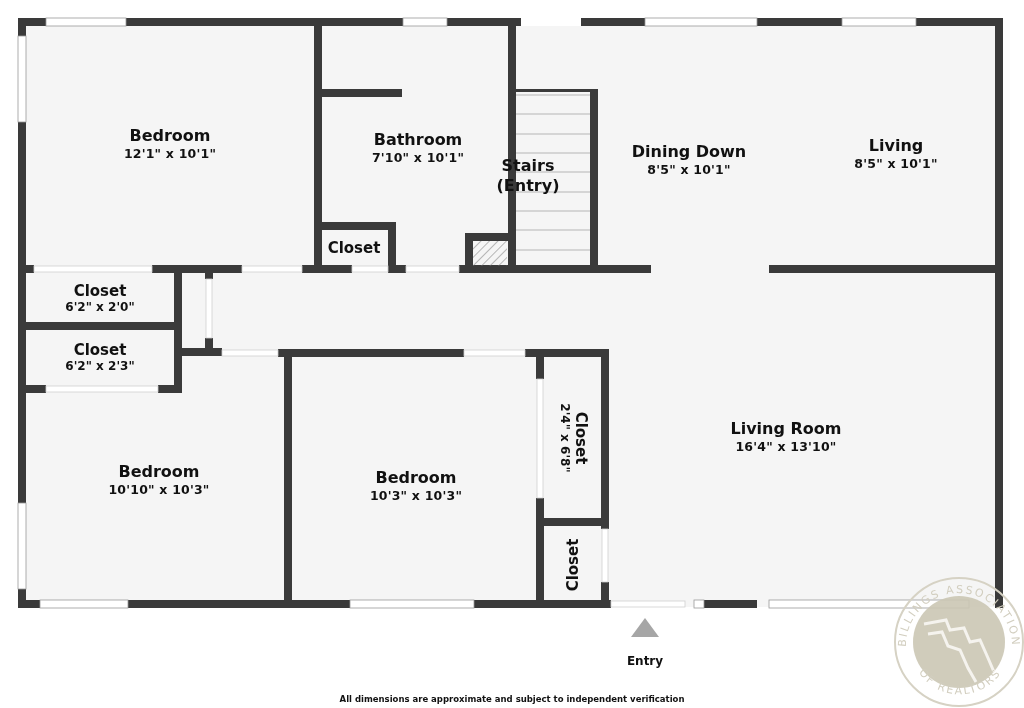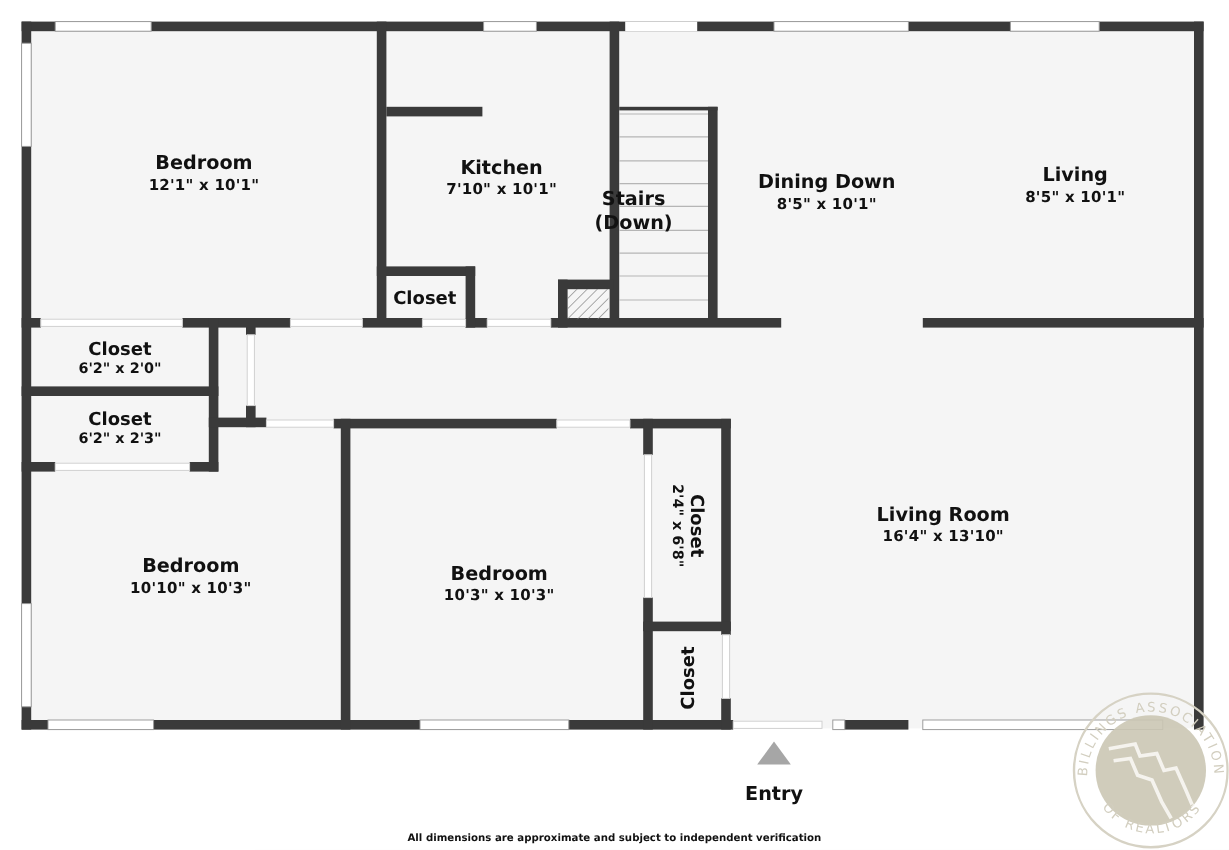--- a/index.html
+++ b/index.html
@@ -5,21 +5,21 @@
   html, body { margin:0; padding:0; background:#ffffff; }
   body { width:1024px; height:708px; position:relative; overflow:hidden; font-family:"DejaVu Sans", sans-serif; }
   #plan { position:absolute; left:0; top:0; width:1024px; height:708px; }
   .label { position:absolute; text-align:center; color:#111; transform:translate(-50%,-50%); white-space:nowrap; }
   .room-name { display:block; font-weight:bold; font-size:16px; line-height:20px; }
   .room-dim { display:block; font-size:12.5px; line-height:16px; font-weight:bold; letter-spacing:0.2px; }
   .small-name { display:block; font-weight:bold; font-size:15px; line-height:18px; }
   .small-dim { display:block; font-size:12px; line-height:15px; font-weight:bold; }
   .rot-cw { transform:translate(-50%,-50%) rotate(90deg); }
   .rot-ccw { transform:translate(-50%,-50%) rotate(-90deg); }
-  .entry-label { position:absolute; left:645px; top:661px; transform:translate(-50%,-50%); font-weight:bold; font-size:16px; color:#111; }
+  .entry-label { position:absolute; left:645px; top:661px; transform:translate(-50%,-50%); font-weight:bold; font-size:12px; color:#111; }
   .footer-note { position:absolute; left:512px; top:699px; transform:translate(-50%,-50%); font-size:8.5px; font-weight:bold; color:#111; white-space:nowrap; }
   .watermark { position:absolute; left:884px; top:572px; width:140px; height:136px; }
 </style>
 </head>
 <body>
 
 <svg id="plan" viewBox="0 0 1024 708" xmlns="http://www.w3.org/2000/svg">
   <defs>
     <pattern id="hatch" width="6" height="6" patternUnits="userSpaceOnUse" patternTransform="rotate(45)">
       <line x1="0" y1="0" x2="0" y2="6" stroke="#777" stroke-width="1"></line>
@@ -126,31 +126,31 @@
 
   <polygon points="631,637 645,618 659,637" fill="#a6a6a6"></polygon>
 </svg>
 
 <div class="label" style="left:170px; top:144px;">
   <span class="room-name">Bedroom</span>
   <span class="room-dim">12'1" x 10'1"</span>
 </div>
 
 <div class="label" style="left:418px; top:148px;">
-  <span class="room-name">Kitchen</span>
+  <span class="room-name">Bathroom</span>
   <span class="room-dim">7'10" x 10'1"</span>
 </div>
 
 <div class="label" style="left:354px; top:248px;">
   <span class="small-name">Closet</span>
 </div>
 
 <div class="label" style="left:528px; top:176px;">
   <span class="room-name">Stairs</span>
-  <span class="room-name">(Down)</span>
+  <span class="room-name">(Entry)</span>
 </div>
 
 <div class="label" style="left:689px; top:160px;">
   <span class="room-name">Dining Down</span>
   <span class="room-dim">8'5" x 10'1"</span>
 </div>
 
 <div class="label" style="left:896px; top:154px;">
   <span class="room-name">Living</span>
   <span class="room-dim">8'5" x 10'1"</span>

